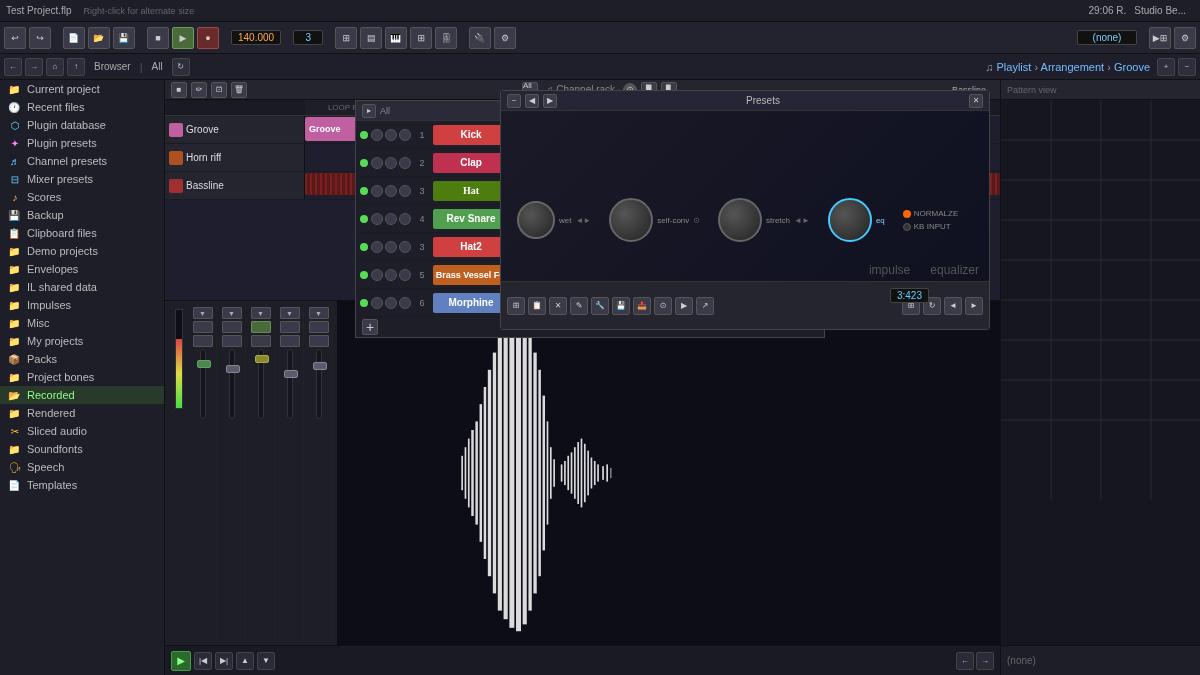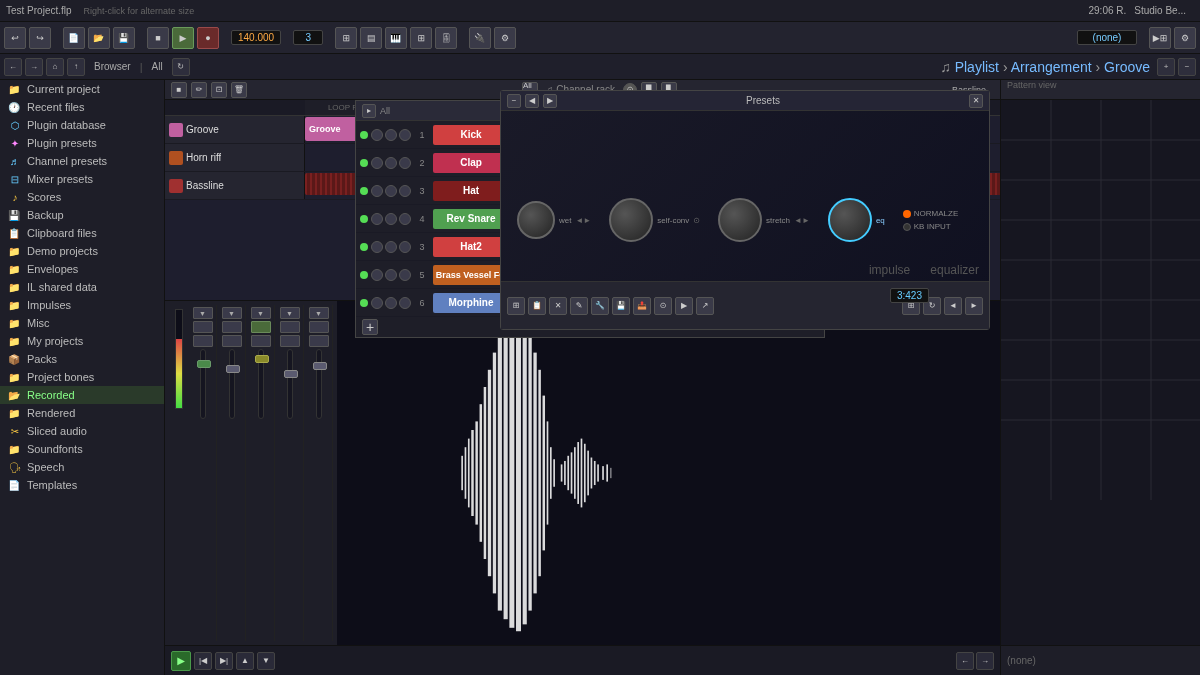--- a/index.html
+++ b/index.html
@@ -89,21 +89,21 @@
       cursor: pointer;
       font-size: 8px;
       color: #bbb;
     }
     .tab-label {
       font-size: 10px;
       color: #aaa;
       padding: 0 6px;
     }
     .breadcrumb {
-      font-size: 14px;
+      font-size: 11px;
       color: #999;
       padding: 0 4px;
     }
     .breadcrumb span { color: #7bf; }
 
     
     #main-layout {
       display: flex;
       height: calc(675px - 22px - 32px - 26px);
     }
@@ -442,21 +442,21 @@
       width: 200px;
       background: #1e1e28;
       border-left: 1px solid #111;
       display: flex;
       flex-direction: column;
     }
     #right-panel-header {
       height: 20px;
       background: #252530;
       display: flex;
-      align-items: flex-start;
+      align-items: center;
       padding: 0 6px;
       border-bottom: 1px solid #111;
     }
     .rp-content {
       flex: 1;
       background: #161620;
       position: relative;
     }
     #right-bottom {
       height: 30px;
@@ -792,21 +792,21 @@
           </div>
         </div>
         <div class="cr-channel">
           <div class="cr-led"></div>
           <div class="cr-controls">
             <div class="cr-ctrl"></div>
             <div class="cr-ctrl"></div>
             <div class="cr-ctrl"></div>
           </div>
           <span class="cr-num">3</span>
-          <div class="cr-name-btn" style="background:#7f1d1d; width:76px;">Hat</div>
+          <div class="cr-name-btn" style="background:#4d7c0f; width:76px;font-family:Liberation Serif, serif;">Hat</div>
           <div class="cr-vol-knob">
               <div class="cr-vol-bar" style="height:65%;"></div>
             </div>
           <div class="cr-pads">
             <div class="cr-pad active"></div>
               <div class="cr-pad active"></div>
               <div class="cr-pad active"></div>
               <div class="cr-pad active"></div>
             <div class="cr-pad active"></div>
               <div class="cr-pad active"></div>

